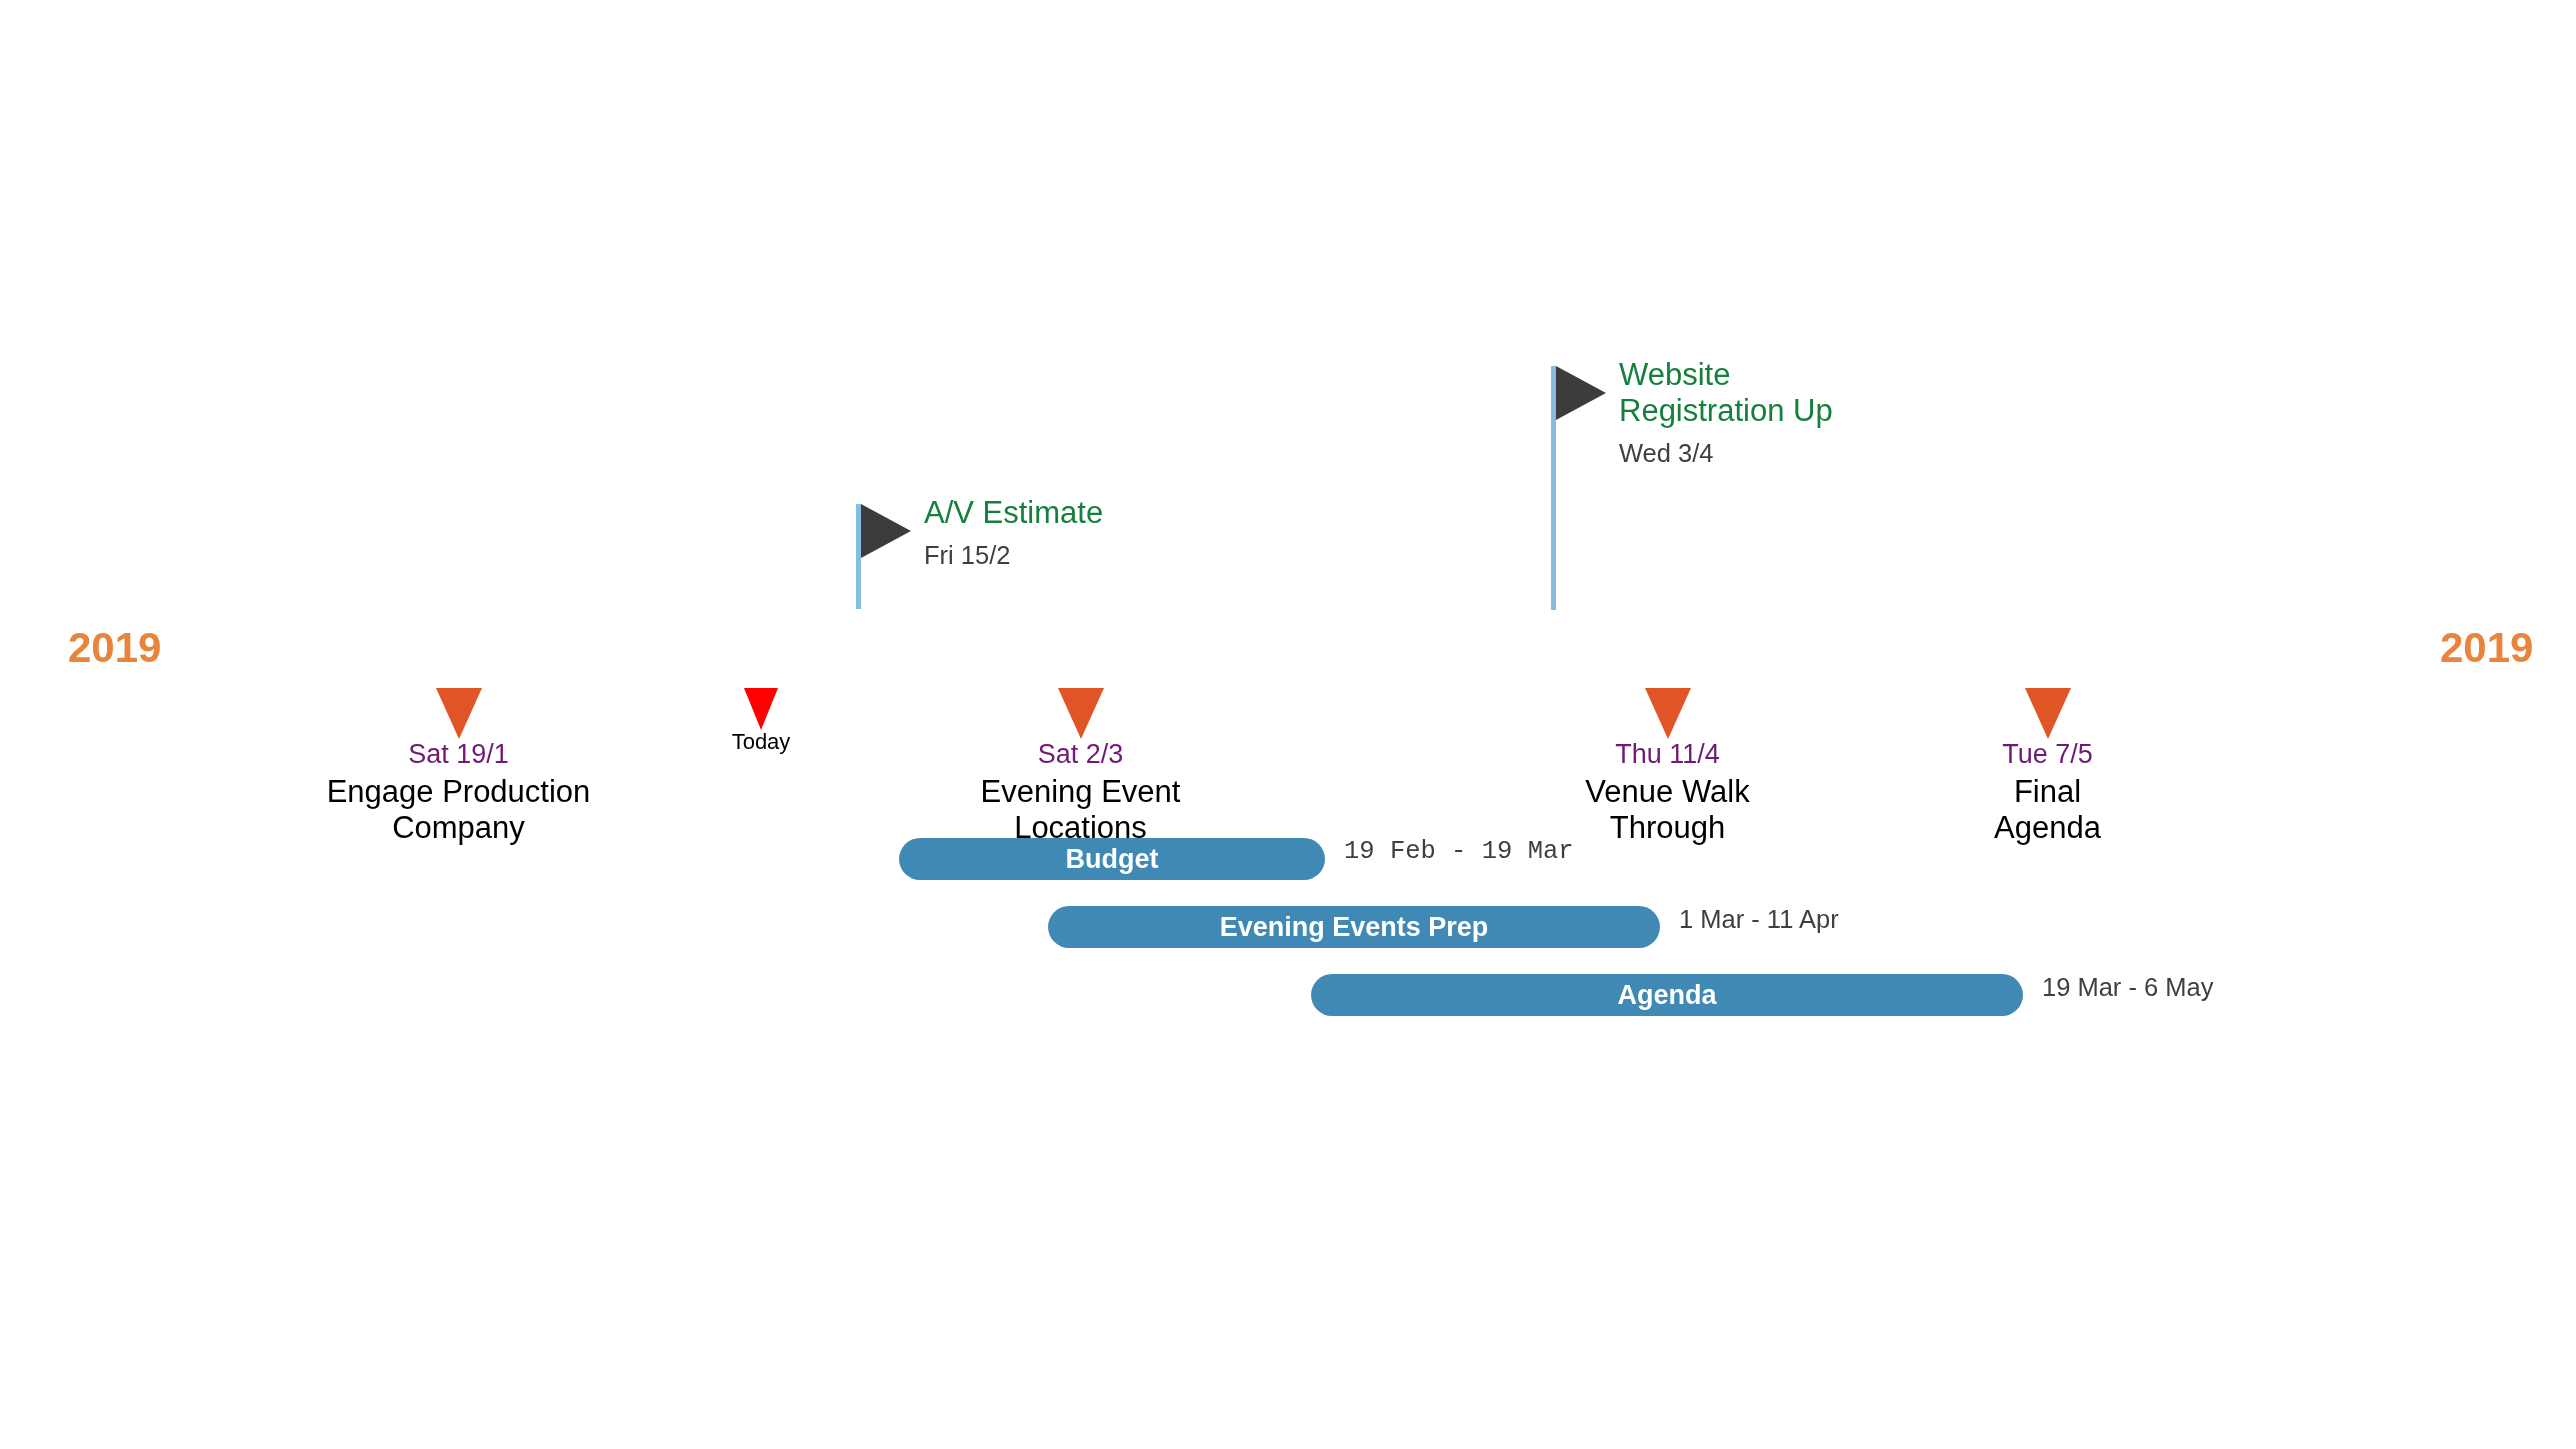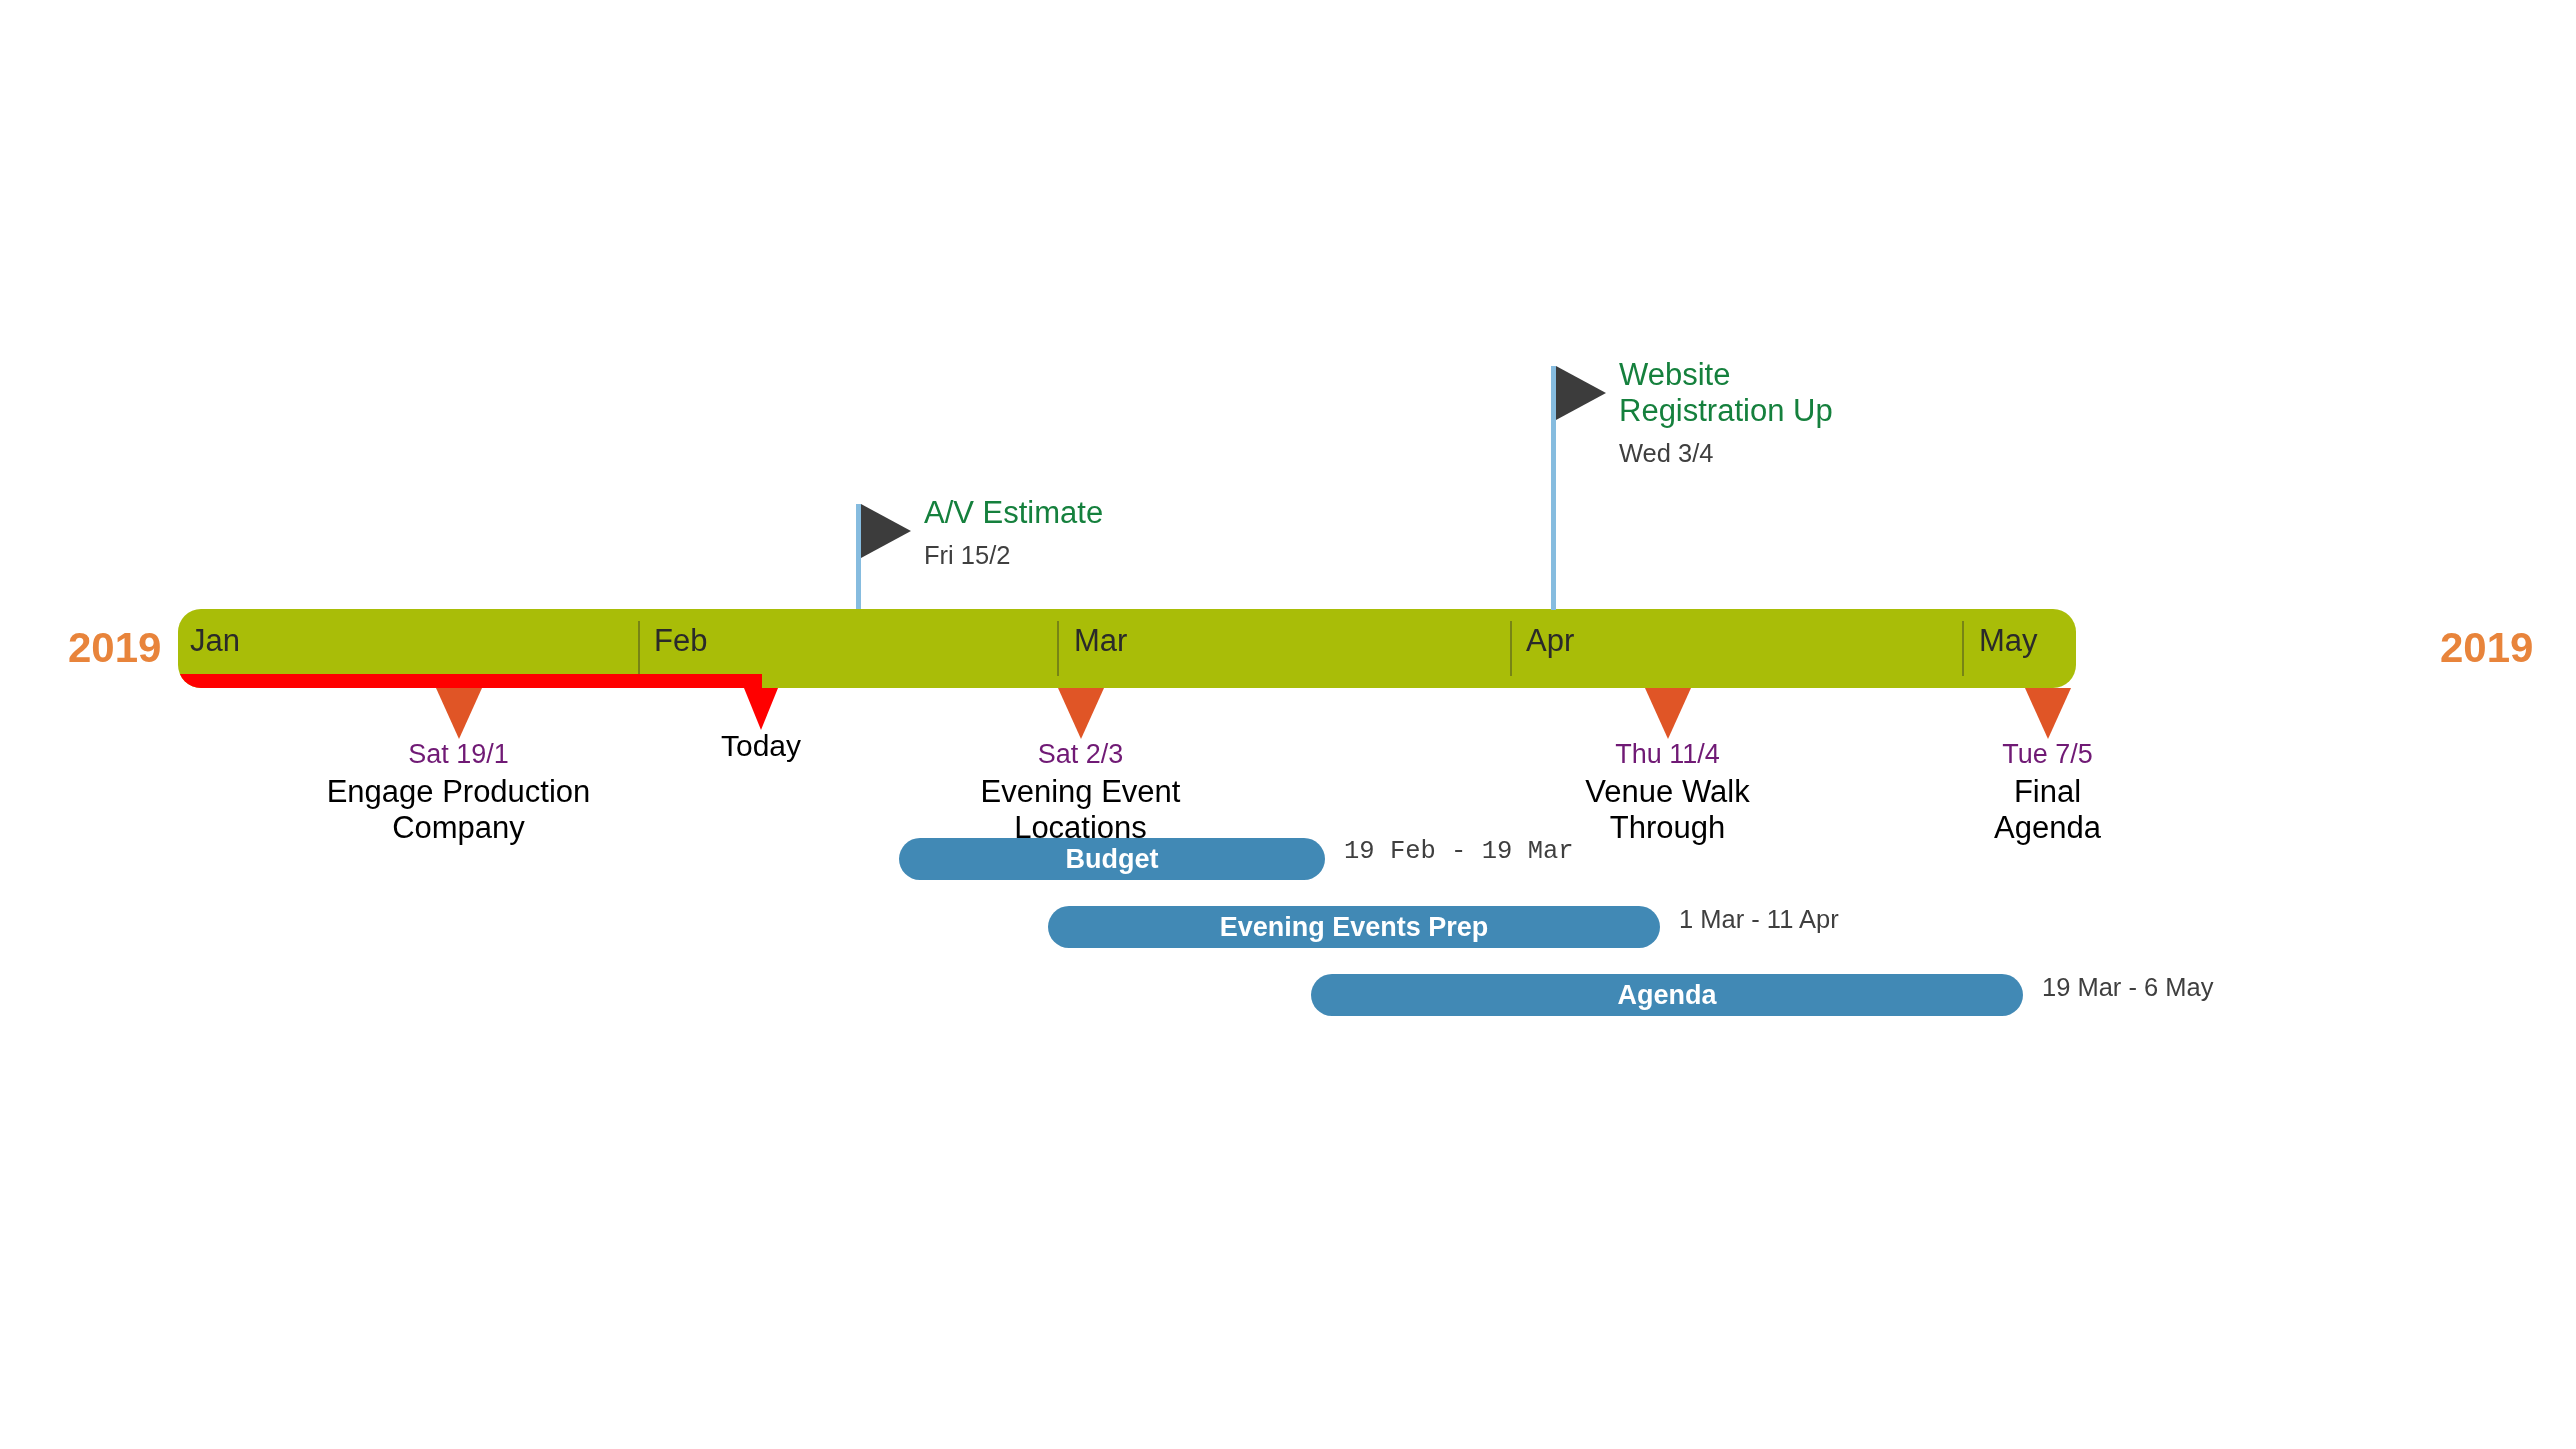--- a/index.html
+++ b/index.html
@@ -64,21 +64,21 @@
     width:0;height:0;
     border-left:17.4px solid transparent;
     border-right:17.4px solid transparent;
     border-top:42px solid #FF0000;
   }
   #today-marker .today-text{
     position:absolute;
     left:-87px;top:42px;
     width:174px;
     text-align:center;
-    font-size:30px;
+    font-size:22px;
     color:#000000;
     line-height:1.08;
     white-space:nowrap;
   }
 
   
   .milestone{position:absolute;}
   .milestone .tri{
     position:absolute;
     left:-23px;top:0;
@@ -171,38 +171,20 @@
 </style>
 </head>
 <body>
 
 <div id="stage">
 
   <div class="year-label" id="year-left">2019</div>
 
   <div class="year-label" id="year-right">2019</div>
 
-  <div id="axis-bar">
-
-    <div class="month-label" style="left:12px;">Jan</div>
-
-    <div class="month-divider" style="left:460px;"></div>
-    <div class="month-label" style="left:476px;">Feb</div>
-
-    <div class="month-divider" style="left:879px;"></div>
-    <div class="month-label" style="left:896px;">Mar</div>
-
-    <div class="month-divider" style="left:1332px;"></div>
-    <div class="month-label" style="left:1348px;">Apr</div>
-
-    <div class="month-divider" style="left:1784px;"></div>
-    <div class="month-label" style="left:1801px;">May</div>
-
-    <div id="progress-bar" style="width:584px;"></div>
-  </div>
 
   <div id="today-marker" style="left:761px;top:688px;">
     <div class="tri"></div>
     <div class="today-text">Today</div>
   </div>
 
   <div class="milestone" style="left:459px;top:688px;">
     <div class="tri"></div>
     <div class="ms-date">Sat 19/1</div>
     <div class="ms-title">

